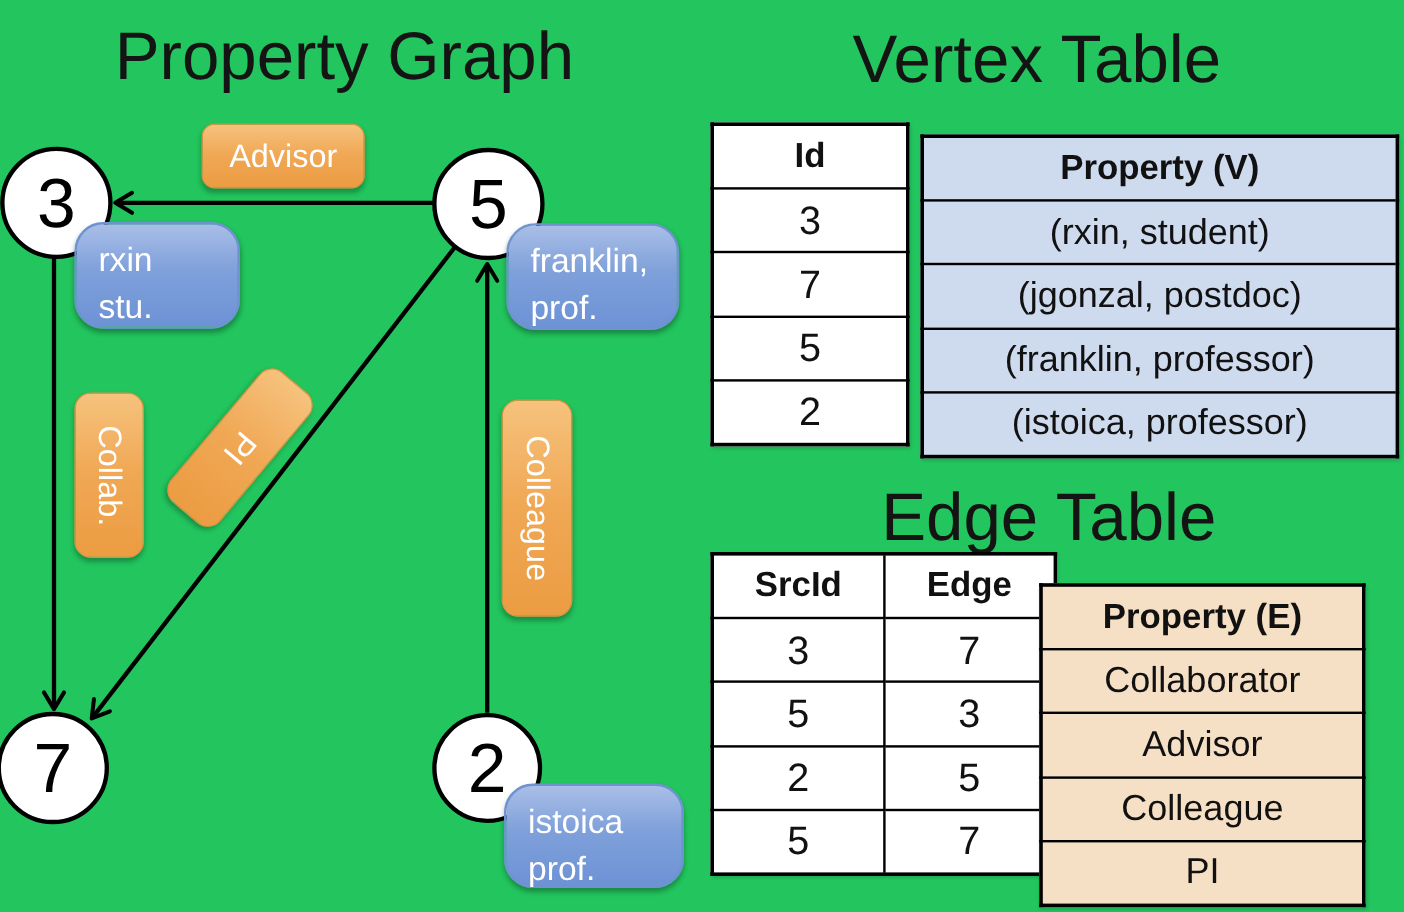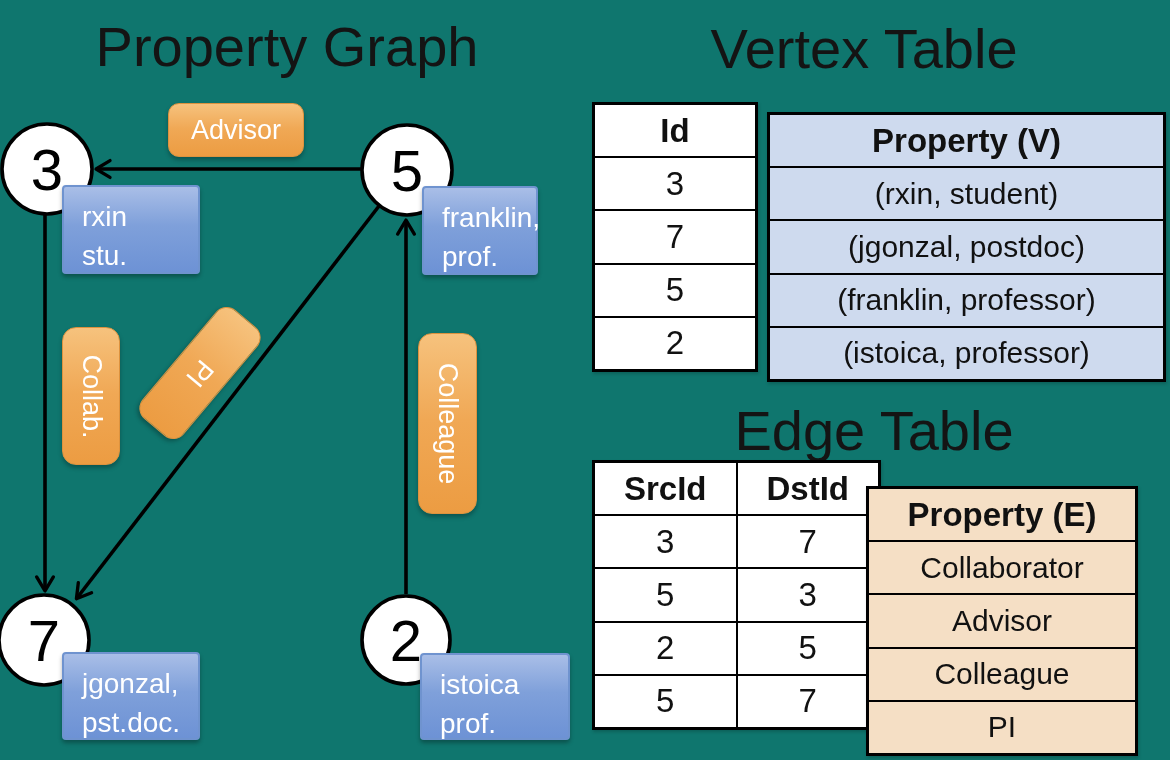--- a/index.html
+++ b/index.html
@@ -1,18 +1,18 @@
 <!DOCTYPE html>
 <html><head>
 <meta charset="utf-8">
 <style>
   html,body { margin:0; padding:0; background:#fff; }
   .slide {
     position:relative; width:1170px; height:760px; overflow:hidden;
-    background:#0f766e; font-family:"Liberation Sans", sans-serif; color:#111;text-decoration:underline;
+    background:#22c55e; font-family:"Liberation Sans", sans-serif; color:#111;text-decoration:underline;
   }
   
   .big-title {
     position:absolute; text-align:center; font-size:56px; font-weight:300;
     letter-spacing:0; color:#141414; white-space:nowrap;
   }
   .t-graph  { left:4px;   top:14px;  width:566px; }
   .t-vertex { left:578px; top:16px;  width:572px; }
   .t-edge   { left:588px; top:398px; width:572px; }
 
@@ -40,39 +40,39 @@
   .e-advisor   { left:168px; top:103px; width:134px; height:52px; }
   .e-collab    { left:62px;  top:327px; width:56px;  height:136px; border-radius:14px; }
   .e-pi        { left:173px; top:302px; width:52px;  height:140px; border-radius:14px; transform:rotate(40deg); }
   .e-colleague { left:418px; top:333px; width:57px;  height:179px; border-radius:14px; }
 
   
   .vbox {
     position:absolute; color:#fff; font-size:28px; line-height:1.4;
     padding:10px 14px 0 18px; box-sizing:border-box;
     background:linear-gradient(180deg,#a9bee7 0%,#7fa0da 45%,#6d92d5 100%);
-    border:2px solid #6f93cf; border-radius:4px;
+    border:2px solid #6f93cf; border-radius:24px;
     box-shadow:0 3px 4px rgba(0,0,0,0.3);
   }
   .vbox div { white-space:nowrap; }
   .v-rxin     { left:62px;  top:185px; width:138px; height:89px; }
-  .v-franklin { left:422px; top:186px; width:116px; height:89px; }
+  .v-franklin { left:422px; top:186px; width:144px; height:89px; }
   .v-jgonzal  { left:62px;  top:652px; width:138px; height:88px; }
   .v-istoica  { left:420px; top:653px; width:150px; height:87px; }
 
   
   table.ptable {
     position:absolute; border-collapse:collapse; table-layout:fixed;
     border:3px solid #000; box-shadow:1px 2px 3px rgba(0,0,0,0.18);
   }
   table.ptable td {
     border:2.5px solid #000; text-align:center; vertical-align:middle;
     padding:0; height:51px; overflow:hidden; white-space:nowrap;
   }
-  table.ptable td.hdr  { font-weight:bold; font-size:33px; }
+  table.ptable td.hdr  { font-weight:bold; font-size:29px; }
   table.ptable td.num  { font-size:33px; font-weight:300; }
   table.ptable td.prop { font-size:30px; font-weight:300; }
   .tbl-vid   { left:592px; top:102px; width:166px; height:270px; background:#fff; }
   .tbl-vprop { left:767px; top:112px; width:399px; height:270px; background:#cedaee; }
   .tbl-esd   { left:592px; top:460px; width:289px; height:270px; background:#fff; }
   .tbl-eprop { left:866px; top:486px; width:272px; height:270px; background:#f5dfc5; }
 </style>
 </head>
 <body>
 
@@ -117,24 +117,20 @@
   </div>
 
   <div class="vbox v-rxin">
     <div>rxin</div>
     <div>stu.</div>
   </div>
   <div class="vbox v-franklin">
     <div>franklin,</div>
     <div>prof.</div>
   </div>
-  <div class="vbox v-jgonzal">
-    <div>jgonzal,</div>
-    <div>pst.doc.</div>
-  </div>
   <div class="vbox v-istoica">
     <div>istoica</div>
     <div>prof.</div>
   </div>
 
   <table class="ptable tbl-vid">
     <tbody>
         <tr>
           <td class="hdr">Id</td>
         </tr>
@@ -170,21 +166,21 @@
     <tr>
           <td class="prop">(istoica, professor)</td>
         </tr>
   </tbody>
     </table>
 
   <table class="ptable tbl-esd">
     <tbody>
         <tr>
       <td class="hdr">SrcId</td>
-      <td class="hdr">DstId</td>
+      <td class="hdr">Edge</td>
     </tr>
     <tr>
       <td class="num">3</td>
       <td class="num">7</td>
     </tr>
     <tr>
       <td class="num">5</td>
       <td class="num">3</td>
     </tr>
     <tr>

